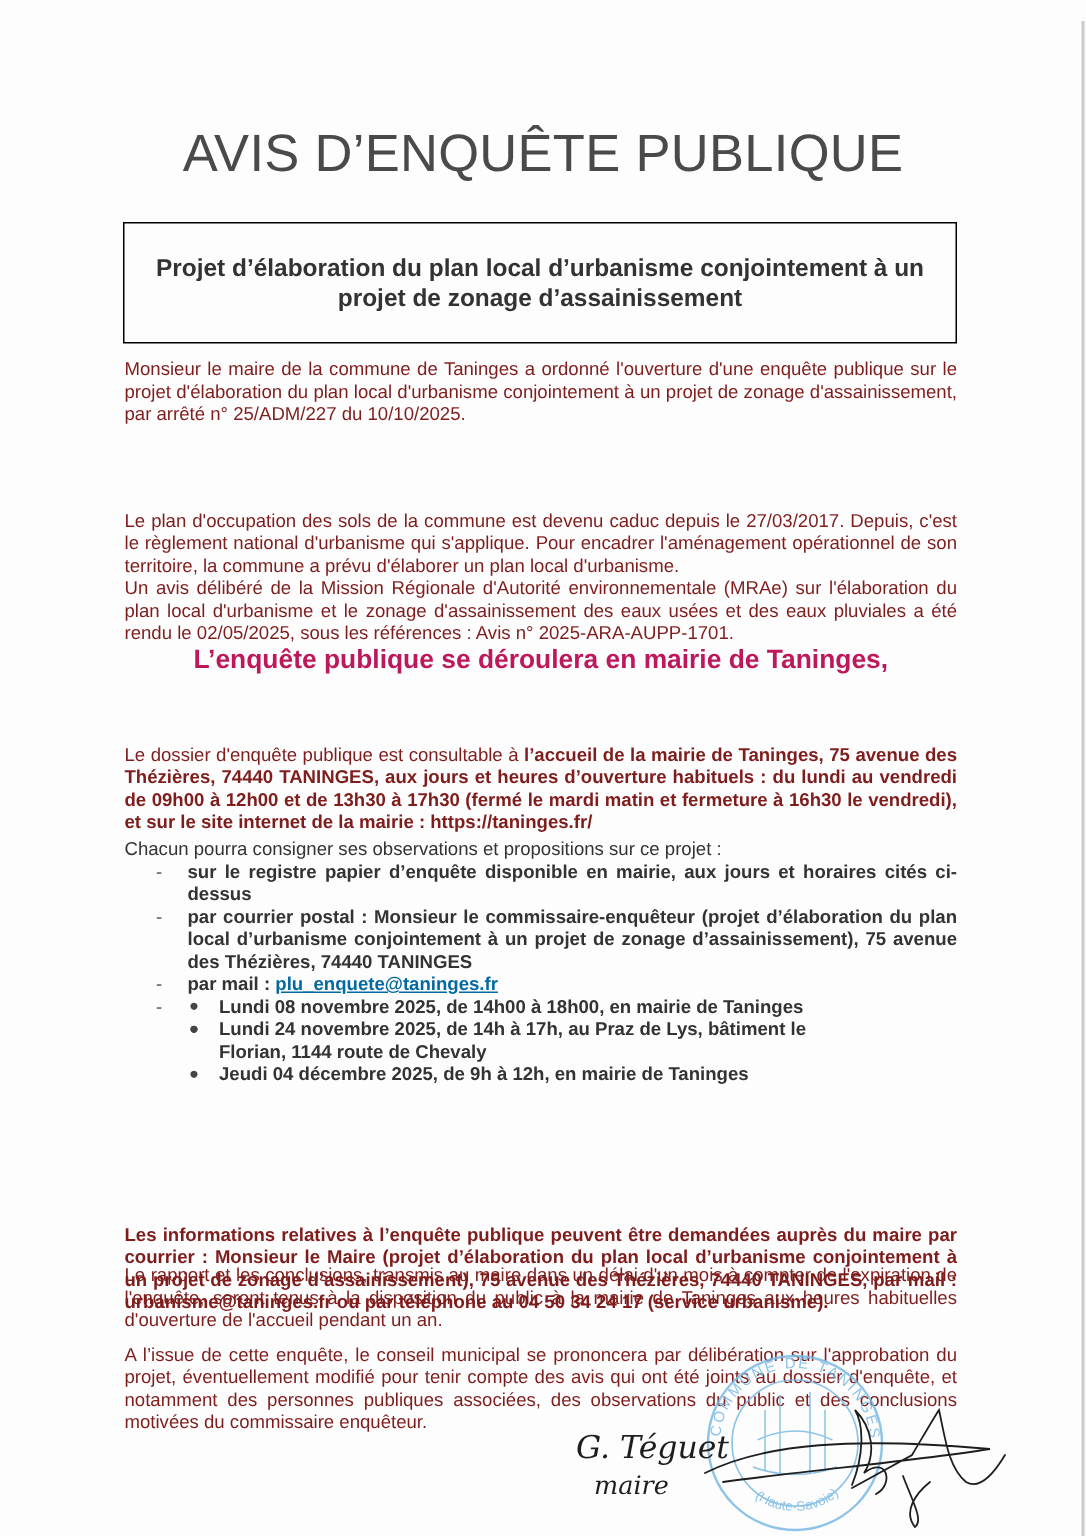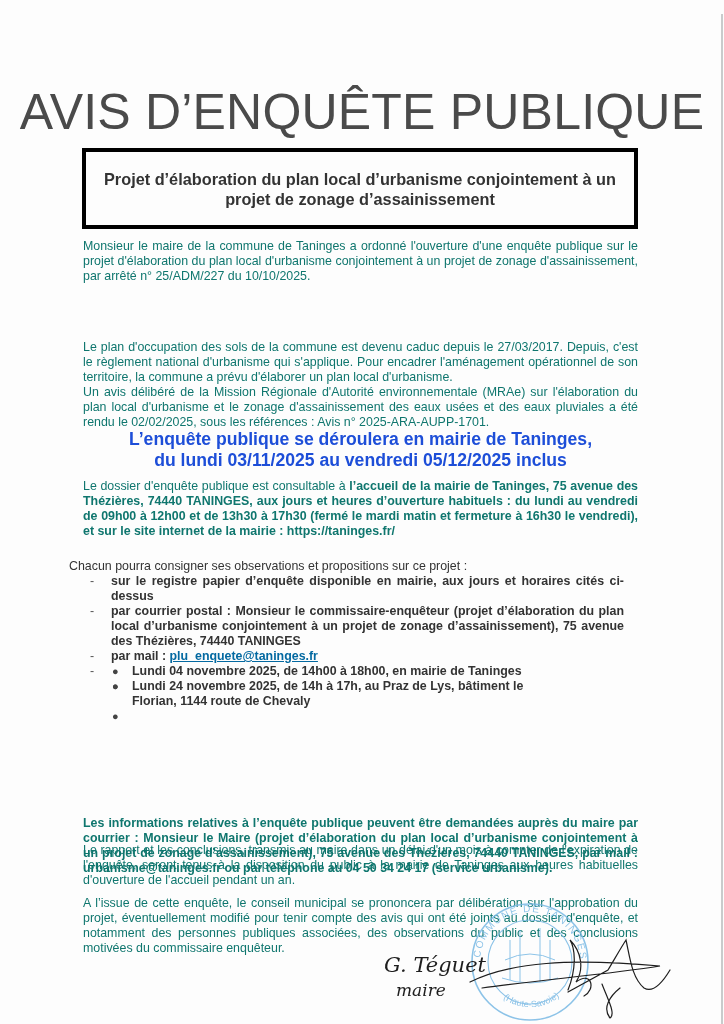--- a/index.html
+++ b/index.html
@@ -10,47 +10,47 @@
     color: #2e2e2e;
     position: relative;
   }
   .scan-edge {
     position: absolute; top: 14px; bottom: 0; left: 721px; width: 2px;
     background: #c9cbcc;
   }
   .title {
     position: absolute; top: 83px; left: 0; width: 724px;
     text-align: center;
-    font-size: 50px; font-weight: normal; color: #4a4a4a;
+    font-size: 35px; font-weight: normal; color: #4a4a4a;
     letter-spacing: 0.2px; margin: 0;
   }
   .subject-box {
     position: absolute; left: 82px; top: 148px; width: 556px; height: 81px;
-    border: 4px solid #000000;
+    border: 1px solid #000000;
     box-sizing: border-box;
     display: flex; align-items: center; justify-content: center;
   }
   .subject-text {
     text-align: center; font-weight: bold; font-size: 16.3px; line-height: 20px;
     color: #333; margin: 0; padding: 0 8px;
   }
   .body-text {
     position: absolute; left: 83px; width: 555px;
     font-size: 12.4px; line-height: 15px; text-align: justify;
-    color: #0f766e;
+    color: #7f1d1d;
   }
   .body-text p { margin: 0; }
   .bold { font-weight: bold; }
   .heading2 {
     position: absolute; left: 83px; width: 555px; top: 429px;
     text-align: center; font-weight: bold; font-size: 17.6px; line-height: 21px;
-    color: #1d4ed8; margin: 0;
+    color: #be185d; margin: 0;
   }
   .list {
-    position: absolute; left: 69px; width: 555px; top: 559px;
+    position: absolute; left: 83px; width: 555px; top: 559px;
     font-size: 12.4px; line-height: 15px; color: #333;
   }
   .list .intro { margin: 0; }
   .dash-item { position: relative; padding-left: 42px; font-weight: bold; text-align: justify; }
   .dash-item .dash { position: absolute; left: 21px; top: 0; font-weight: normal; color: #555; }
   .sub-list { margin: 0; padding: 0; list-style: none; }
   .sub-item { position: relative; padding-left: 63px; font-weight: bold; }
   .sub-item .bullet { position: absolute; left: 43px; top: 0; font-size: 11px; color: #444; }
   .email-link { text-decoration: underline; color: #0369a1; }
   .sig-area { position: absolute; left: 370px; top: 900px; width: 310px; height: 124px; }
@@ -65,29 +65,28 @@
 <div class="subject-box">
   <p class="subject-text">Projet d’élaboration du plan local d’urbanisme conjointement à un projet de zonage d’assainissement</p>
 </div>
 
 <div class="body-text" style="top:239px;">
   <p>Monsieur le maire de la commune de Taninges a ordonné l'ouverture d'une enquête publique sur le projet d'élaboration du plan local d'urbanisme conjointement à un projet de zonage d'assainissement, par arrêté n° 25/ADM/227 du 10/10/2025.</p>
 </div>
 
 <div class="body-text" style="top:306px;margin-top:34px;">
   <p>Le plan d'occupation des sols de la commune est devenu caduc depuis le 27/03/2017. Depuis, c'est le règlement national d'urbanisme qui s'applique. Pour encadrer l'aménagement opérationnel de son territoire, la commune a prévu d'élaborer un plan local d'urbanisme.</p>
-  <p>Un avis délibéré de la Mission Régionale d'Autorité environnementale (MRAe) sur l'élaboration du plan local d'urbanisme et le zonage d'assainissement des eaux usées et des eaux pluviales a été rendu le 02/02/2025, sous les références : Avis n° 2025-ARA-AUPP-1701.</p>
+  <p>Un avis délibéré de la Mission Régionale d'Autorité environnementale (MRAe) sur l'élaboration du plan local d'urbanisme et le zonage d'assainissement des eaux usées et des eaux pluviales a été rendu le 02/05/2025, sous les références : Avis n° 2025-ARA-AUPP-1701.</p>
 </div>
 
 <div class="heading2">
   <div>L’enquête publique se déroulera en mairie de Taninges,</div>
-  <div>du lundi 03/11/2025 au vendredi 05/12/2025 inclus</div>
 </div>
 
-<div class="body-text" style="top:479px;">
+<div class="body-text" style="top:496px;">
   <p><span>Le dossier d'enquête publique est consultable à </span><span class="bold">l’accueil de la mairie de Taninges, 75 avenue des Thézières, 74440 TANINGES, aux jours et heures d’ouverture habituels : du lundi au vendredi de 09h00 à 12h00 et de 13h30 à 17h30 (fermé le mardi matin et fermeture à 16h30 le vendredi), et sur le site internet de la mairie : https://taninges.fr/</span></p>
 </div>
 
 <div class="list">
   <p class="intro">Chacun pourra consigner ses observations et propositions sur ce projet :</p>
 
   <div class="dash-item">
     <span class="dash">-</span>
     <span>sur le registre papier d’enquête disponible en mairie, aux jours et horaires cités ci-dessus</span>
   </div>
@@ -102,31 +101,32 @@
     <span>par mail : </span><span class="email-link">plu_enquete@taninges.fr</span>
   </div>
 
   <div class="dash-item">
     <span class="dash">-</span>
   </div>
 
   <ul class="sub-list">
     <li class="sub-item">
       <span class="bullet">●</span>
-      <span>Lundi 04 novembre 2025, de 14h00 à 18h00, en mairie de Taninges</span>
+      <span>Lundi 08 novembre 2025, de 14h00 à 18h00, en mairie de Taninges</span>
     </li>
     <li class="sub-item">
       <span class="bullet">●</span>
     </li>
     <li class="sub-item" style="padding-right:90px;">
       <span class="bullet">●</span>
       <span>Lundi 24 novembre 2025, de 14h à 17h, au Praz de Lys, bâtiment le Florian, 1144 route de Chevaly</span>
     </li>
     <li class="sub-item">
       <span class="bullet">●</span>
+      <span>Jeudi 04 décembre 2025, de 9h à 12h, en mairie de Taninges</span>
     </li>
   </ul>
 </div>
 
 <div class="body-text bold" style="top:816px;">
   <p>Les informations relatives à l’enquête publique peuvent être demandées auprès du maire par courrier : Monsieur le Maire (projet d’élaboration du plan local d’urbanisme conjointement à un projet de zonage d’assainissement), 75 avenue des Thézières, 74440 TANINGES, par mail : urbanisme@taninges.fr ou par téléphone au 04 50 34 24 17 (service urbanisme).</p>
 </div>
 
 <div class="body-text" style="top:843px;">
   <p>Le rapport et les conclusions, transmis au maire dans un délai d'un mois à compter de l'expiration de l'enquête, seront tenus à la disposition du public à la mairie de Taninges aux heures habituelles d'ouverture de l'accueil pendant un an.</p>

